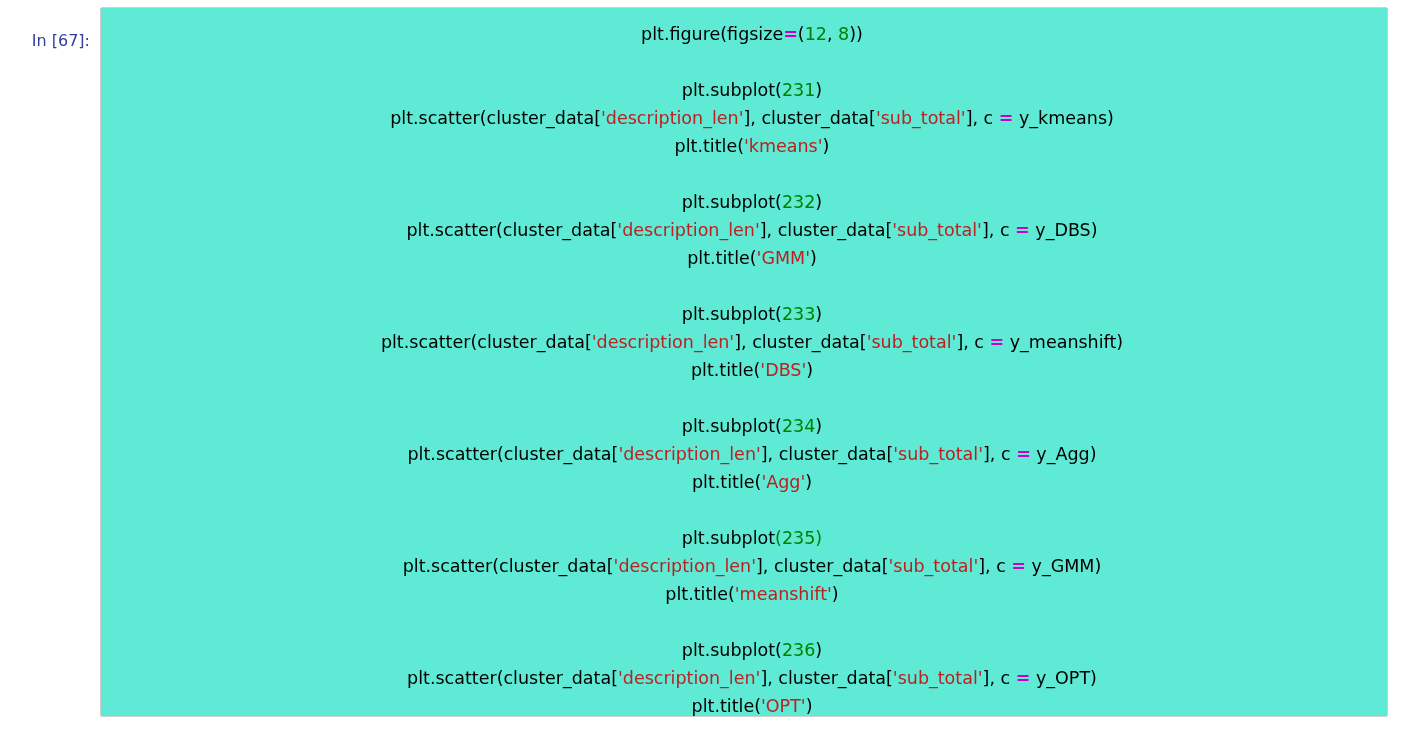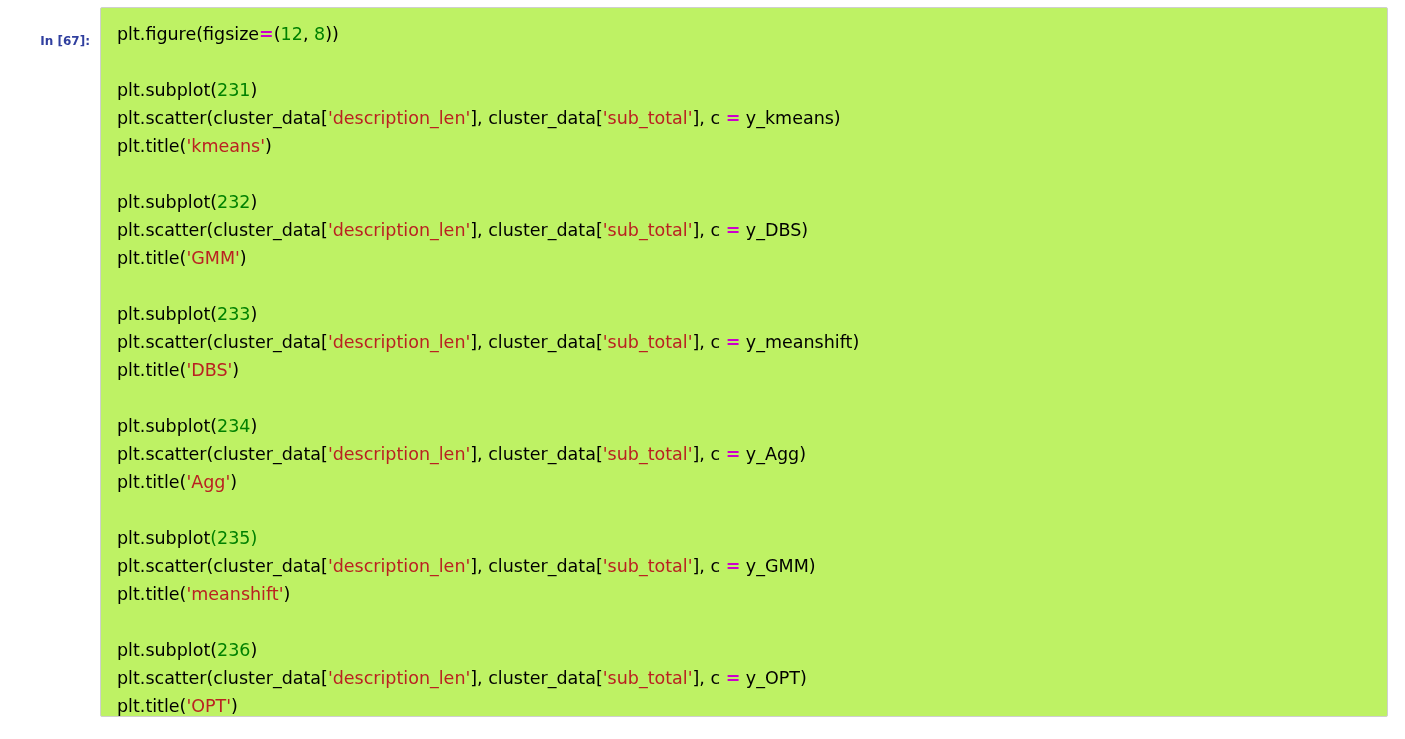--- a/index.html
+++ b/index.html
@@ -34,39 +34,39 @@
   }
 
   .prompt {
     width: 100px;
     flex: 0 0 100px;
     text-align: right;
     padding-right: 10px;
     box-sizing: border-box;
     color: #303f9f;
     font-family: "DejaVu Sans", sans-serif;
-    font-size: 12px;
+    font-size: 16px;
     line-height: 28px;
     padding-top: 27px;
     white-space: nowrap;
     user-select: none;
-    font-weight: bold;
   }
 
   .input-area {
     flex: 0 0 1288px;
     width: 1288px;
     margin-top: 7px;
-    background: #bef264;
+    background: #5eead4;
     border: 1px solid #cfcfcf;
     border-radius: 2px;
     box-sizing: border-box;
     height: 710px;
     padding: 12px 0 0 2px;
     overflow: hidden;
+    text-align: center;
   }
 
   .code {
     font-family: "DejaVu Sans", sans-serif;
     font-size: 17.5px;
     line-height: 28px;
     color: #000000;
     white-space: pre;
     padding-left: 14px;
   }

